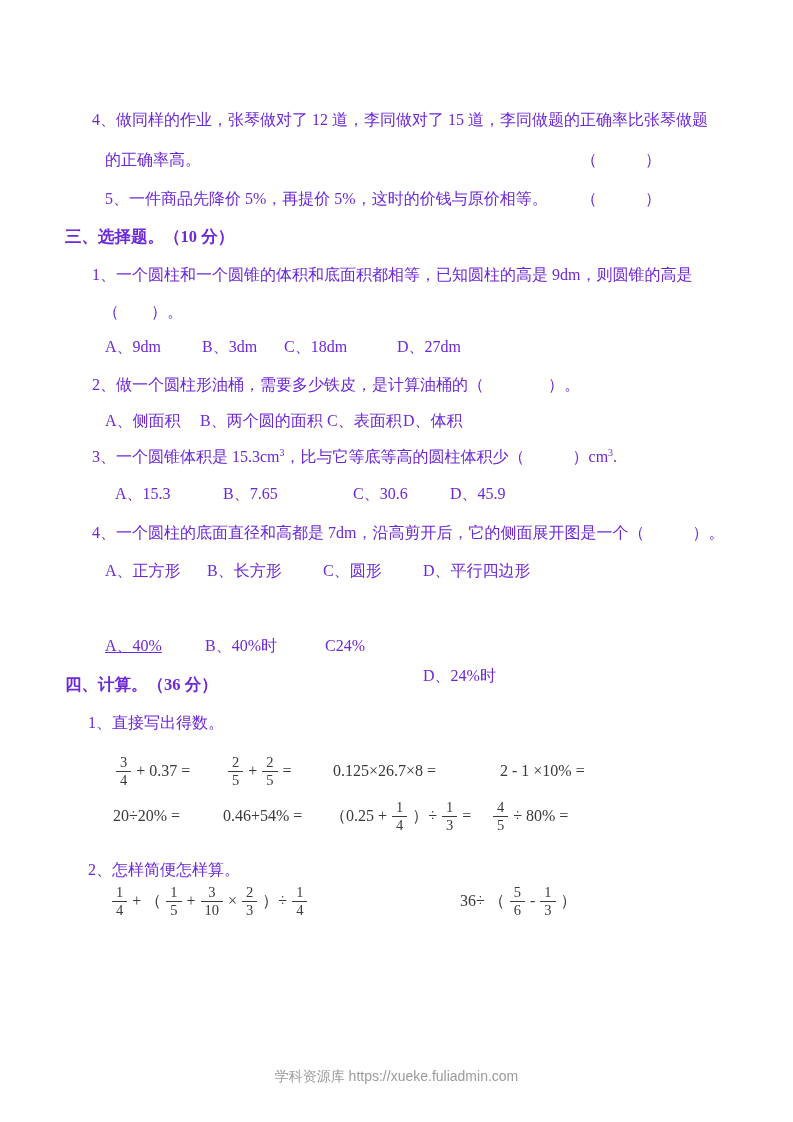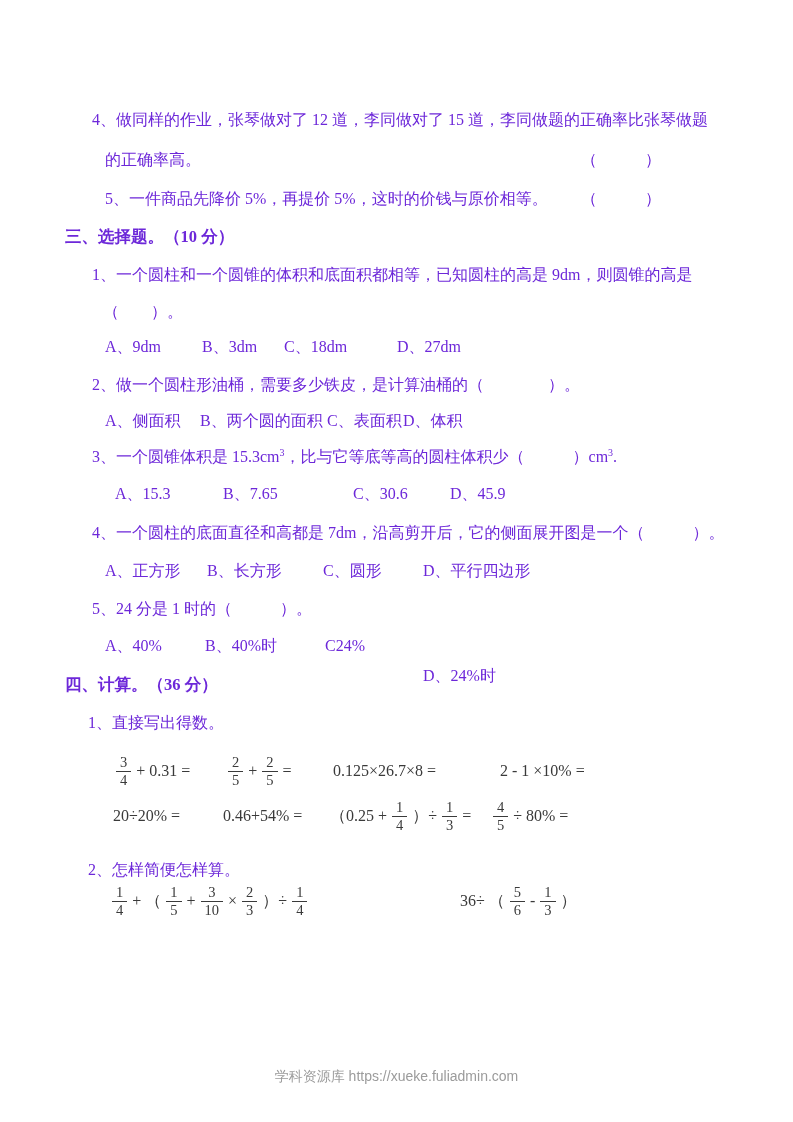--- a/index.html
+++ b/index.html
@@ -88,32 +88,31 @@
   <div class="line" style="left:223px; top:484px;">B、7.65</div>
   <div class="line" style="left:353px; top:484px;text-align:right;">C、30.6</div>
   <div class="line" style="left:450px; top:484px;">D、45.9</div>
 
   <div class="line" style="left:92px; top:523px;">4、一个圆柱的底面直径和高都是 7dm，沿高剪开后，它的侧面展开图是一个（　　　）。</div>
   <div class="line" style="left:105px; top:561px;">A、正方形</div>
   <div class="line" style="left:207px; top:561px;">B、长方形</div>
   <div class="line" style="left:323px; top:561px;">C、圆形</div>
   <div class="line" style="left:423px; top:561px;">D、平行四边形</div>
 
-  <div class="line" style="left:92px; top:599px;">5、24 分是 1 时的（　　　）。</div>
-  <div class="line" style="left:105px; top:636px;">A、40%</div>
+  <div class="line" style="left:105px; top:636px;text-decoration:underline;">A、40%</div>
   <div class="line" style="left:205px; top:636px;">B、40%时</div>
   <div class="line" style="left:325px; top:636px;">C24%</div>
   <div class="line" style="left:423px; top:636px;margin-top:30px;">D、24%时</div>
 
   <div class="line heading" style="left:65px; top:675px;">四、计算。（36 分）</div>
   <div class="line" style="left:88px; top:713px;">1、直接写出得数。</div>
 
   <div class="expr" style="left:116px; top:748px;">
     <span class="frac"><span class="num">3</span><span class="den">4</span></span>
-    <span>+ 0.31 =</span>
+    <span>+ 0.37 =</span>
   </div>
   <div class="expr" style="left:228px; top:748px;">
     <span class="frac"><span class="num">2</span><span class="den">5</span></span>
     <span>+</span>
     <span class="frac"><span class="num">2</span><span class="den">5</span></span>
     <span>=</span>
   </div>
   <div class="expr" style="left:333px; top:748px;">
     <span>0.125×26.7×8 =</span>
   </div>

